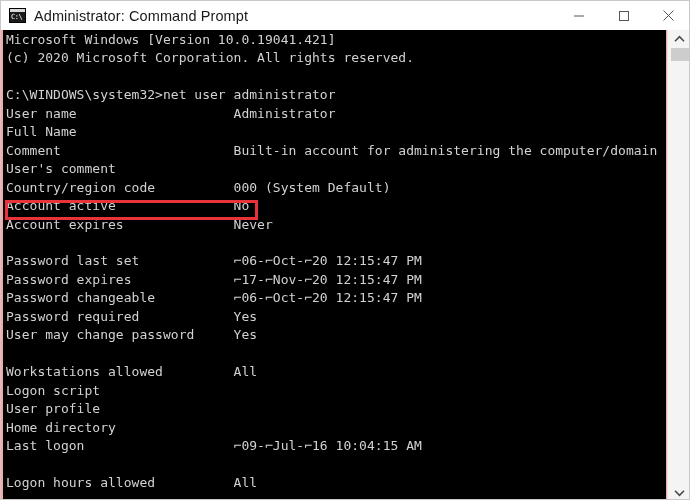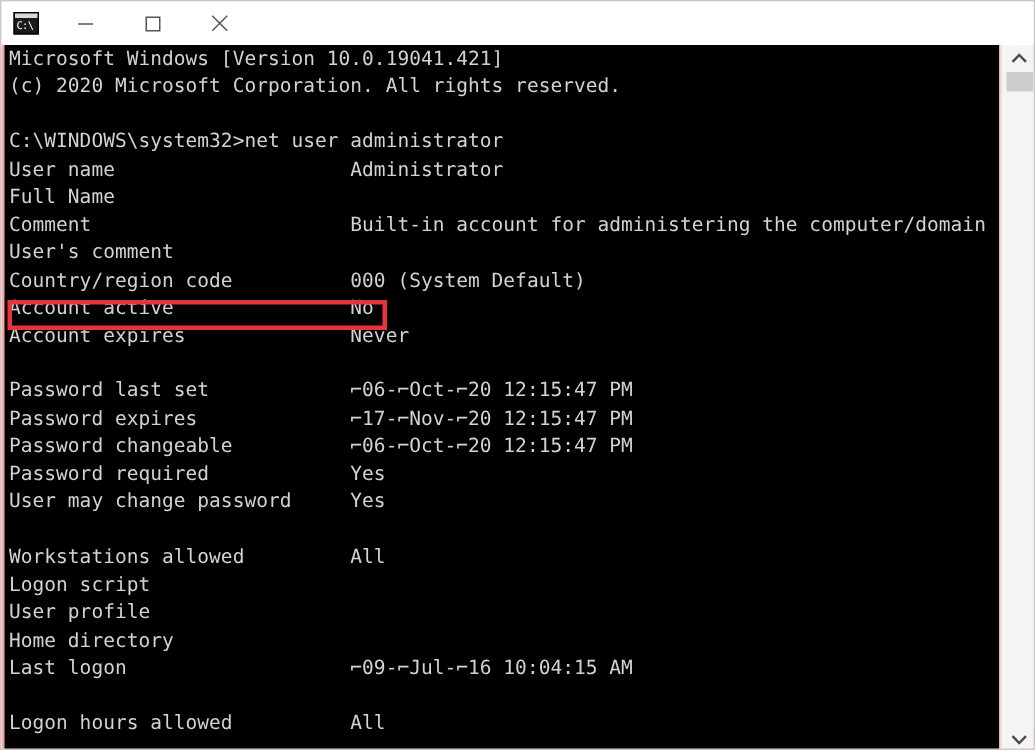--- a/index.html
+++ b/index.html
@@ -167,20 +167,21 @@
 </head>
 <body>
 
 <div id="window">
 
   <div id="titlebar">
     <div id="app-icon">
       <div class="bar"></div>
       <div class="prompt">C:\</div>
     </div>
+    <div id="title-text">Administrator: Command Prompt</div>
 
     <div class="winbtn">
       <svg width="12" height="12" viewBox="0 0 12 12">
         <line x1="1" y1="6" x2="11" y2="6" stroke="#555" stroke-width="1"></line>
       </svg>
     </div>
     <div class="winbtn">
       <svg width="12" height="12" viewBox="0 0 12 12">
         <rect x="1.5" y="1.5" width="9" height="9" fill="none" stroke="#555" stroke-width="1"></rect>
       </svg>

